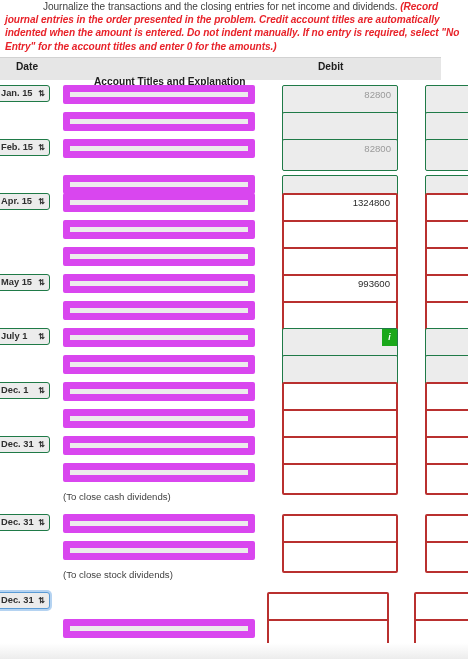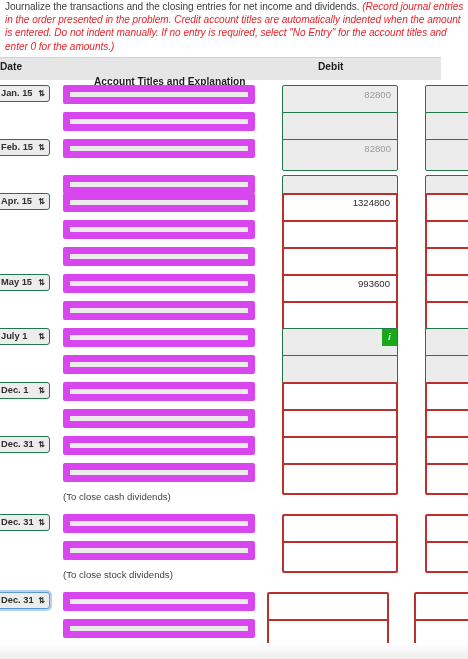--- a/index.html
+++ b/index.html
@@ -31,24 +31,25 @@
     left: 5px;
     top: 0px;
     width: 460px;
     font-size: 10.1px;
     line-height: 13.2px;
     color: #3a3a3a;
     letter-spacing: -0.05px;
   }
   .instructions .lead {
     color: #3f3f3f;
+    margin-left: 38px;
   }
   .instructions .emph {
     color: #e8232a;
-    font-weight: normal;
+    font-weight: bold;
     font-style: italic;
   }
 
   
   .header-band {
     position: absolute;
     left: 0px;
     top: 57px;
     width: 441px;
     height: 22px;
@@ -56,21 +57,21 @@
     border-top: 1px solid #d2d2d2;
   }
   .col-head {
     position: absolute;
     top: 61px;
     font-size: 10.2px;
     font-weight: bold;
     color: #1d1d1d;
     white-space: nowrap;
   }
-  .col-head.date   { left: 0; }
+  .col-head.date   { left: 16px; }
   .col-head.acct   { left: 94px; margin-top: 15px; }
   .col-head.debit  { left: 318px; }
 
   
   .row {
     position: absolute;
     left: 0;
     width: 468px;
     height: 26px;
   }
@@ -300,21 +301,20 @@
         <div class="amt credit bad"><span></span></div>
       </div>
       <div class="row" style="top: 538px;">
         <div class="acct-input">Stock Dividends</div>
         <div class="amt debit bad"><span></span></div>
         <div class="amt credit bad"><span></span></div>
       </div>
       <div class="memo" style="top: 569px;">(To close stock dividends)</div>
       <div class="row" style="top: 589px;">
         <div class="date-select focused"><span>Dec. 31</span><span class="spin">⇅</span></div>
-        <div class="acct-input">Income Summary</div>
         <div class="amt debit bad wide"><span></span></div>
         <div class="amt credit bad wide"><span></span></div>
       </div>
       <div class="row" style="top: 616px;">
         <div class="acct-input">Retained Earnings</div>
         <div class="amt debit bad wide"><span></span></div>
         <div class="amt credit bad wide"><span></span></div>
       </div>
       <div class="memo" style="top: 647px;">(To close net income)</div>
     </div>

